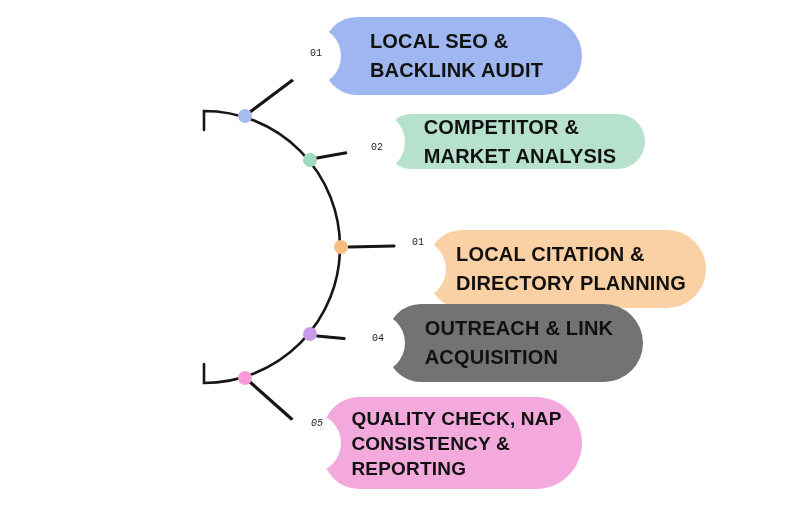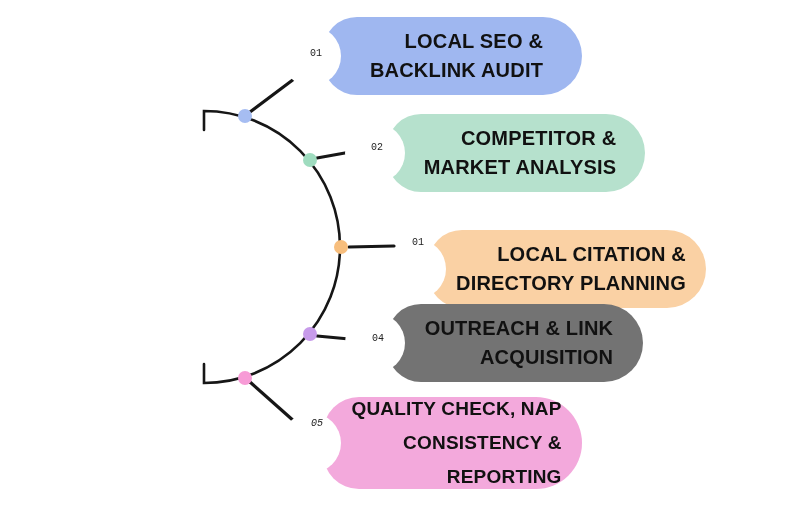--- a/index.html
+++ b/index.html
@@ -32,21 +32,21 @@
     line-height: 30px;
     color: #111111;
     white-space: pre-line;
     letter-spacing: 0.2px;
   }
   .pill {
     position: absolute;
     display: flex;
     align-items: center;
     justify-content: center;
-    text-align: right;
+    text-align: left;
   }
   .pill::before {          
     content: "";
     position: absolute;
     left: -42px;
     top: 50%;
     transform: translateY(-50%);
     width: 60px; height: 60px;
     border-radius: 50%;
     background: #ffffff;
@@ -55,25 +55,25 @@
     position: relative;
     font-size: 20px;
     font-weight: bold;
     line-height: 29px;
     color: #111111;
     white-space: pre-line;
     letter-spacing: 0.2px;
     padding: 0 18px 0 26px;
   }
   .pill-1 { left: 323px; top: 17px;  width: 259px; height: 78px; border-radius: 34px 39px 39px 34px; }
-  .pill-2 { left: 387px; top: 114px; width: 258px; height: 78px; border-radius: 34px 39px 39px 34px; }
+  .pill-2 { left: 387px; top: 114px; width: 258px; height: 55px; border-radius: 34px 39px 39px 34px; }
   .pill-3 { left: 428px; top: 208px; width: 278px; height: 78px; border-radius: 34px 39px 39px 34px; margin-top: 22px; }
   .pill-4 { left: 387px; top: 304px; width: 256px; height: 78px; border-radius: 34px 39px 39px 34px; }
   .pill-5 { left: 323px; top: 397px; width: 259px; height: 92px; border-radius: 36px 46px 46px 36px; }
-  .pill-5 .pill-label { font-size: 19px; line-height: 34px; }
+  .pill-5 .pill-label { font-size: 19px; line-height: 25px; }
   .step-number {
     position: absolute;
     width: 44px;
     text-align: center;
     font-family: "Liberation Mono", monospace;
     font-size: 10px;
     color: #222222;
     z-index: 3;
   }
   .num-1 { left: 294px; top: 48px;  }

